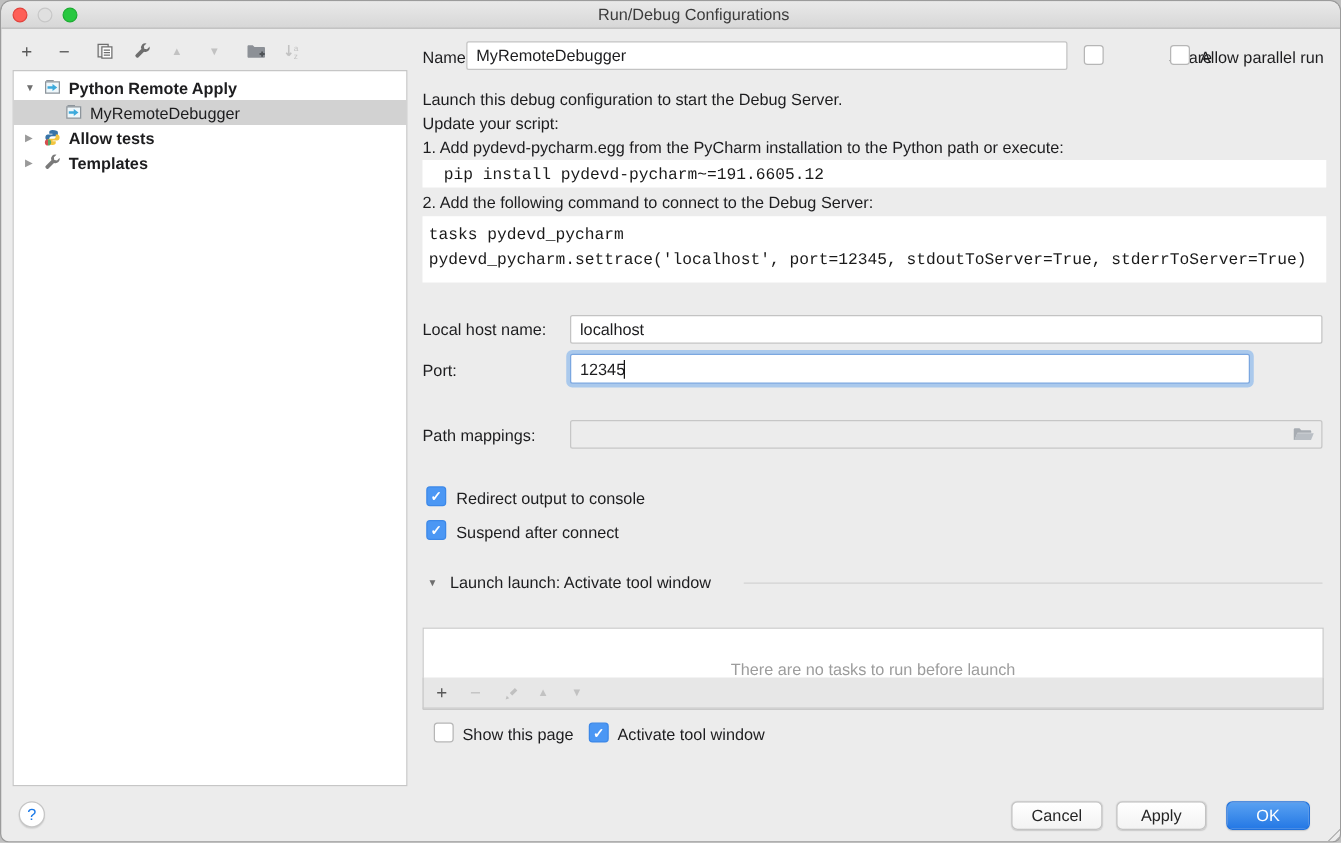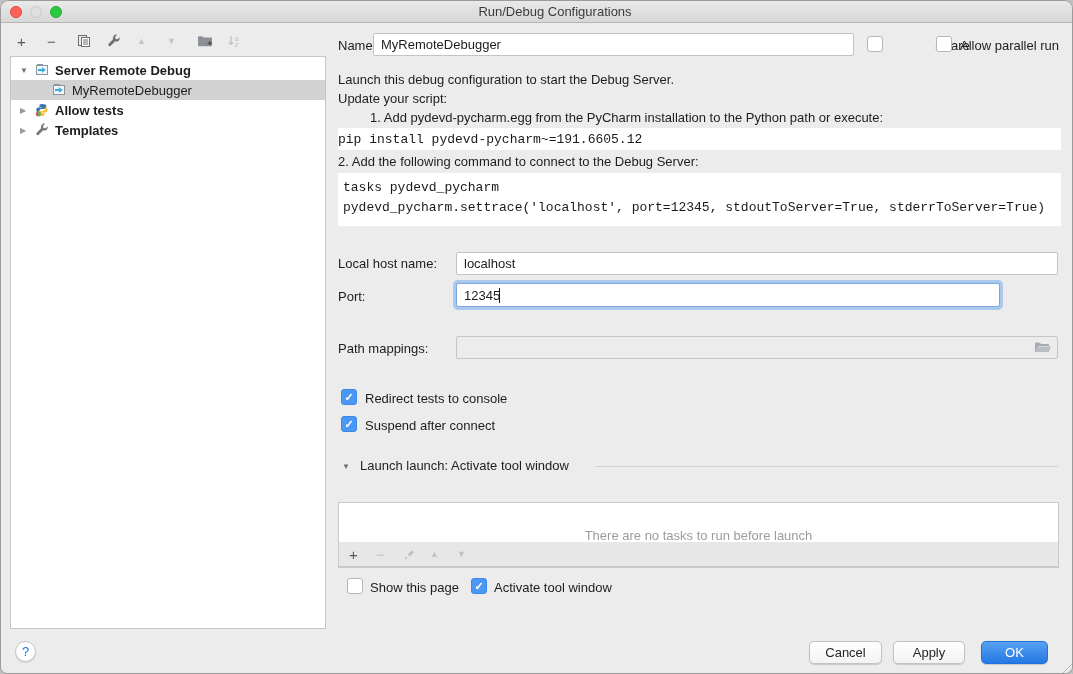--- a/index.html
+++ b/index.html
@@ -43,40 +43,40 @@
   
   .help { left:14px; top:618px; width:21px; height:21px; border-radius:50%;
     background:#fff; border:1px solid #c6c6c6; color:#1878e8;
     display:flex; align-items:center; justify-content:center; font-size:13px;
     box-shadow:0 1px 1px rgba(0,0,0,.12); }
   
   .txt { line-height:16px; }
   .l-name   { left:337px; top:15px; }
   .p-intro  { left:337px; top:49px; }
   .p-update { left:337px; top:68px; }
-  .p-step1  { left:337px; top:87px;margin-left:32px; }
+  .p-step1  { left:337px; top:87px; }
   .p-step2  { left:337px; top:131px; }
   .l-host   { left:337px; top:233px; }
   .l-port   { left:337px; top:266px;text-align:right; }
   .l-path   { left:337px; top:318px; }
   
   .inp { border:1px solid #c3c3c3; border-radius:2px; background:#fff;
     font-family:"Liberation Sans",sans-serif; font-size:13px; color:#1d1d1f; padding:0 7px; outline:none; }
   .in-name { left:372px; top:10px; width:481px; height:23px; }
   .in-host { left:455px; top:229px; width:602px; height:23px; }
   .in-port { left:455px; top:260px; width:544px; height:24px;
     border:1px solid #7ba7e0; box-shadow:0 0 0 3px #aac9ec; }
   .caret { left:498px; top:265px; width:1px; height:15px; background:#151515; }
   .in-path { left:455px; top:313px; width:602px; height:23px; background:#ececec;
     border:1px solid #c6c6c6; border-radius:2px; display:flex; align-items:center;
     justify-content:flex-end; padding-right:5px; }
   
   .code { background:#fff; font-family:"Liberation Mono","DejaVu Sans Mono",monospace;
     font-size:13px; color:#1a1a1a; }
-  .code1 { left:337px; top:105px; width:723px; height:22px; display:flex; align-items:center; padding:0 0; }
+  .code1 { left:337px; top:105px; width:723px; height:22px; display:flex; align-items:center; padding:0 17px; }
   .code2 { left:337px; top:150px; width:723px; height:53px; padding:5px; line-height:20px; white-space:nowrap; overflow:hidden; }
   
   .cb { width:16px; height:16px; border-radius:3px; border:1px solid #b6b6b6;
     background:#fff; display:flex; align-items:center; justify-content:center; }
   .cb.on { background:#4b97f4; border-color:#3c88e8; color:#fff; font-size:11px; font-weight:bold; }
   .cb-share    { left:866px; top:13px; }
   .l-share     { left:890px; top:15px;margin-left:44px; }
   .cb-allow    { left:935px; top:13px; }
   .l-allow     { left:959px; top:15px; }
   .cb-redirect { left:340px; top:366px; }
@@ -165,21 +165,21 @@
       <div class="trow">
         <span class="arrow">▼</span>
         <span class="ticon">
           <svg width="14" height="14" viewBox="0 0 14 14">
             <path d="M2 1.5h6" stroke="#8d959c"></path>
             <rect x="1.5" y="2.5" width="11" height="9" fill="#eef7fb" stroke="#8d959c"></rect>
             <path d="M3 7h4.5" stroke="#3caadc" stroke-width="2"></path>
             <path d="M7 4.2L10.8 7L7 9.8z" fill="#3caadc"></path>
           </svg>
         </span>
-        <span class="tl">Server Remote Debug</span>
+        <span class="tl">Python Remote Apply</span>
       </div>
       <div class="trow sel">
         <span class="sp"></span>
         <span class="ind"></span>
         <span class="ticon">
           <svg width="14" height="14" viewBox="0 0 14 14">
             <path d="M2 1.5h6" stroke="#8d959c"></path>
             <rect x="1.5" y="2.5" width="11" height="9" fill="#eef7fb" stroke="#8d959c"></rect>
             <path d="M3 7h4.5" stroke="#3caadc" stroke-width="2"></path>
             <path d="M7 4.2L10.8 7L7 9.8z" fill="#3caadc"></path>
@@ -242,21 +242,21 @@
     <div class="in-path">
       <svg width="18" height="13" viewBox="0 0 18 13">
         <path d="M1 2.6c0-.5.4-1 1-1h3.6l1.4 1.5H14c.5 0 1 .4 1 1v1H4L1.8 11H1z" fill="#a7acb2"></path>
         <path d="M3.6 5.6H17L14.8 11H1.6z" fill="#b9bec4"></path>
       </svg>
     </div>
 
     <span class="cb on cb-redirect">
         <span>✓</span>
       </span>
-    <span class="txt l-redirect">Redirect tests to console</span>
+    <span class="txt l-redirect">Redirect output to console</span>
     <span class="cb on cb-suspend">
         <span>✓</span>
       </span>
     <span class="txt l-suspend">Suspend after connect</span>
 
     <span class="bl-arrow">▼</span>
     <span class="txt bl-title">Launch launch: Activate tool window</span>
     <div class="bl-hr"></div>
     <div class="tasksbox">
       <span class="empty">There are no tasks to run before launch</span>

